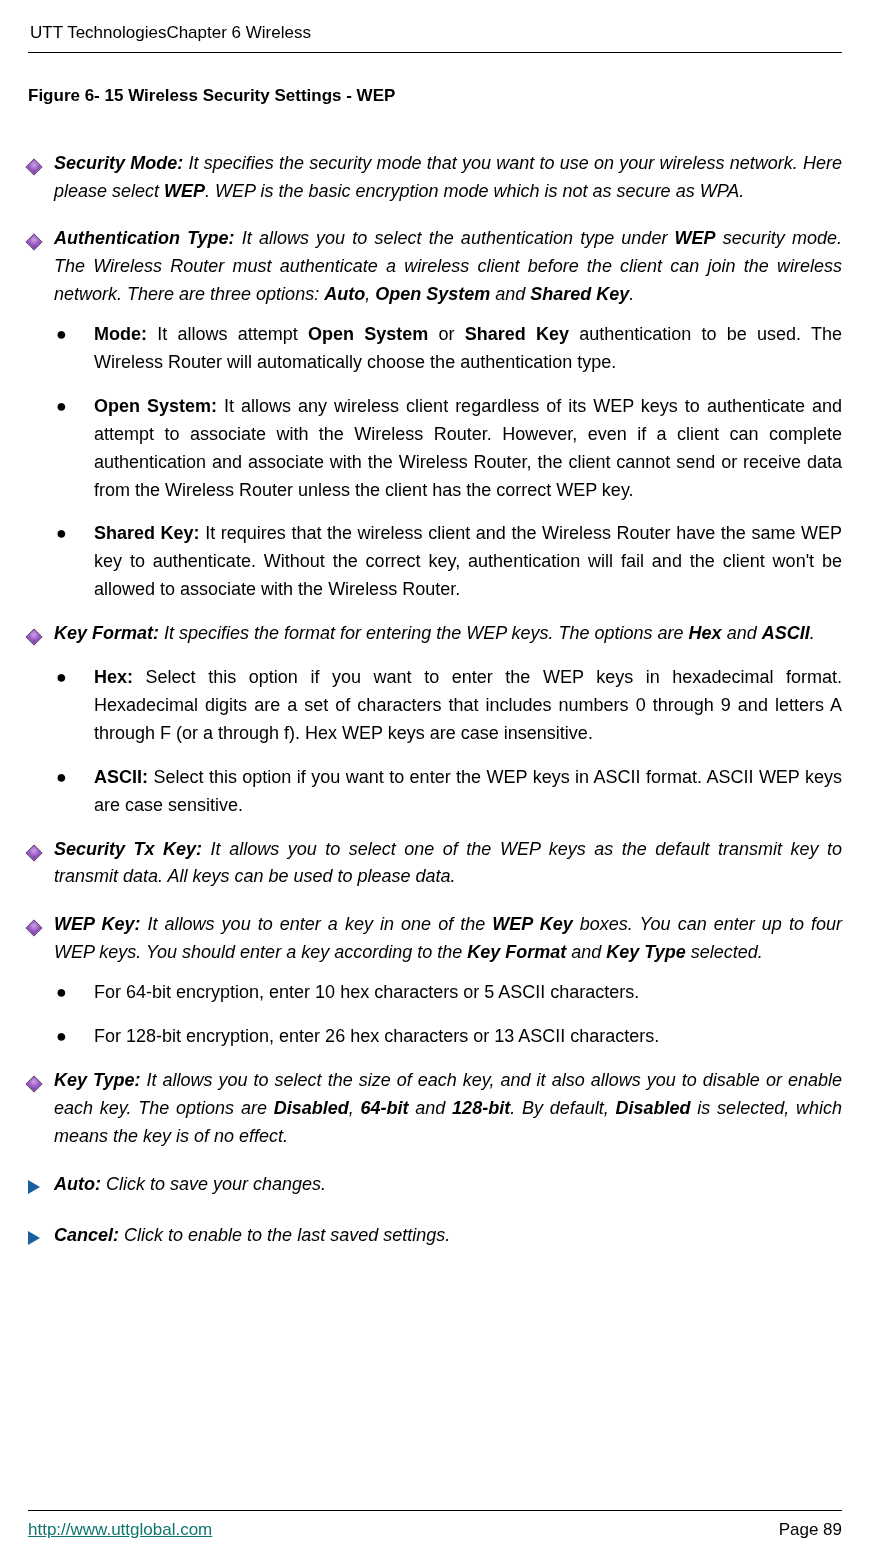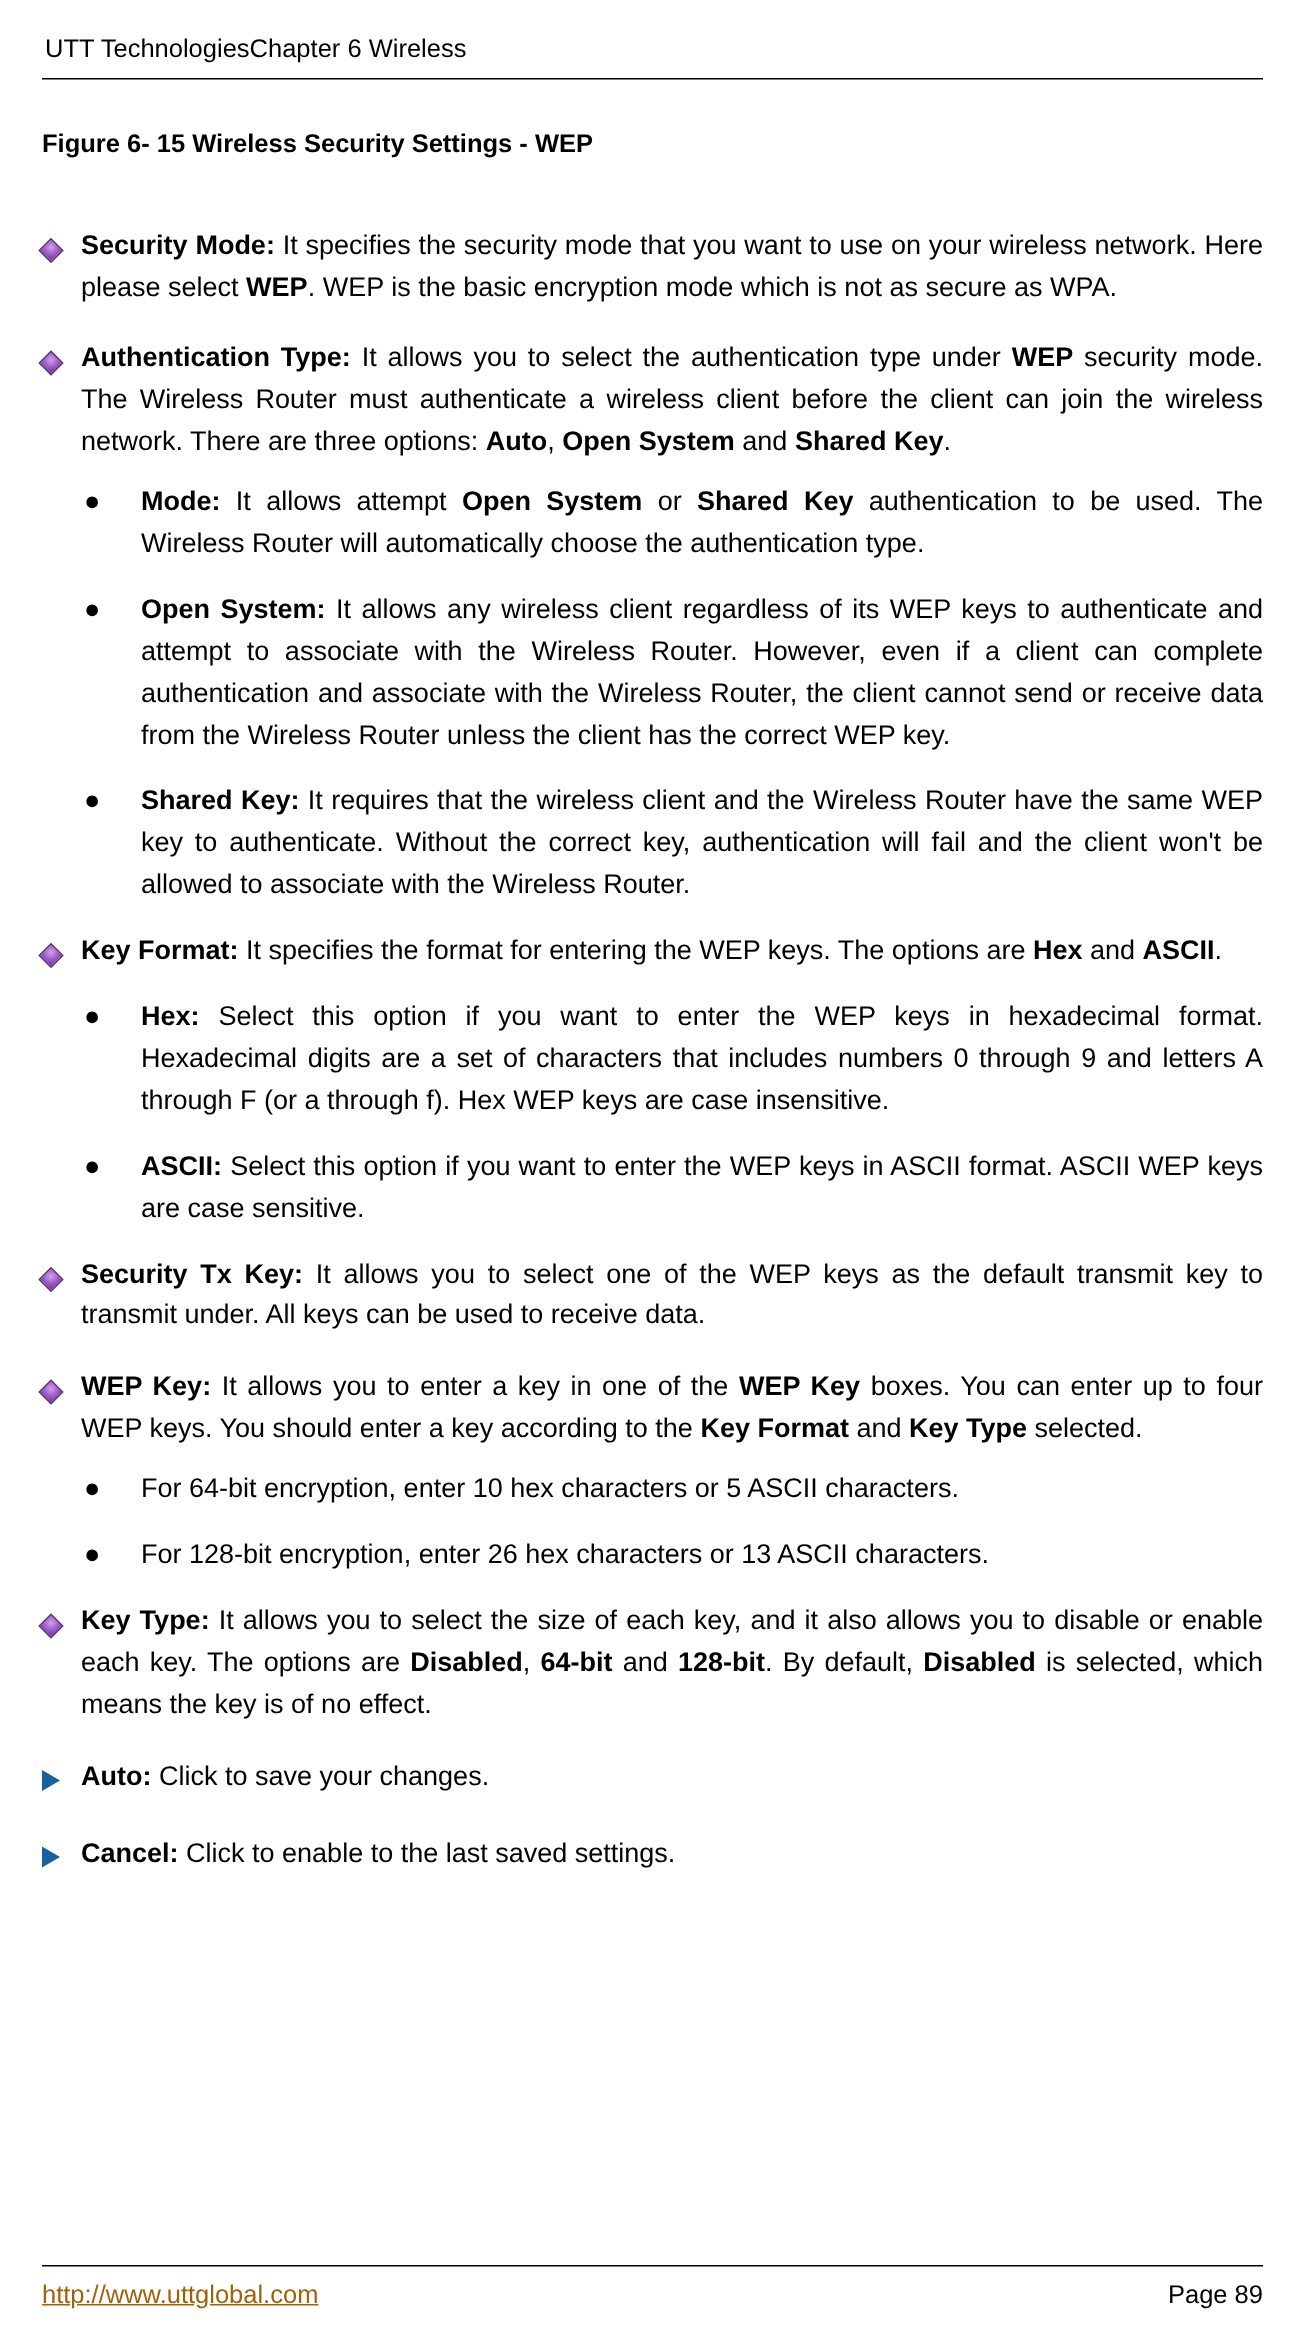--- a/index.html
+++ b/index.html
@@ -26,20 +26,21 @@
       margin-bottom: 30px;
     }
     .figure-caption {
       font-weight: bold;
       margin: 12px 0 40px 0;
       font-size: 17px;
     }
     .item {
       display: flex;
       margin: 0 0 20px 0;
+      font-style: italic;
     }
     .item .marker {
       flex: 0 0 26px;
       text-align: left;
       padding-top: 4px;
     }
     .item .content {
       flex: 1;
       text-align: justify;
     }
@@ -87,21 +88,21 @@
       border: none;
       border-top: 1px solid #000;
       margin-bottom: 6px;
     }
     .footer-row {
       display: flex;
       justify-content: space-between;
       font-size: 17px;
     }
     .link {
-      color: #a16207;
+      color: #0f766e;
       text-decoration: underline;
     }
     .mb-narrow { margin-bottom: 12px; }
   </style>
 </head>
 <body>
 
 <div class="header">
   <span>UTT Technologies</span>
   <span>Chapter 6 Wireless</span>
@@ -162,21 +163,21 @@
 <div class="sub">
   <div class="bullet">●</div>
   <div class="subcontent">
     <strong>ASCII:</strong><span> Select this option if you want to enter the WEP keys in ASCII format. ASCII WEP keys are case sensitive.</span>
   </div>
 </div>
 
 <div class="item">
   <div class="marker"><span class="diamond purple"></span></div>
   <div class="content">
-    <strong>Security Tx Key:</strong><span> It allows you to select one of the WEP keys as the default transmit key to transmit under. All keys can be used to receive data.</span>
+    <strong>Security Tx Key:</strong><span> It allows you to select one of the WEP keys as the default transmit key to transmit data. All keys can be used to please data.</span>
   </div>
 </div>
 
 <div class="item mb-narrow">
   <div class="marker"><span class="diamond purple"></span></div>
   <div class="content">
     <strong>WEP Key:</strong><span> It allows you to enter a key in one of the </span><strong>WEP Key</strong><span> boxes. You can enter up to four WEP keys. You should enter a key according to the </span><strong>Key Format</strong><span> and </span><strong>Key Type</strong><span> selected.</span>
   </div>
 </div>
 

